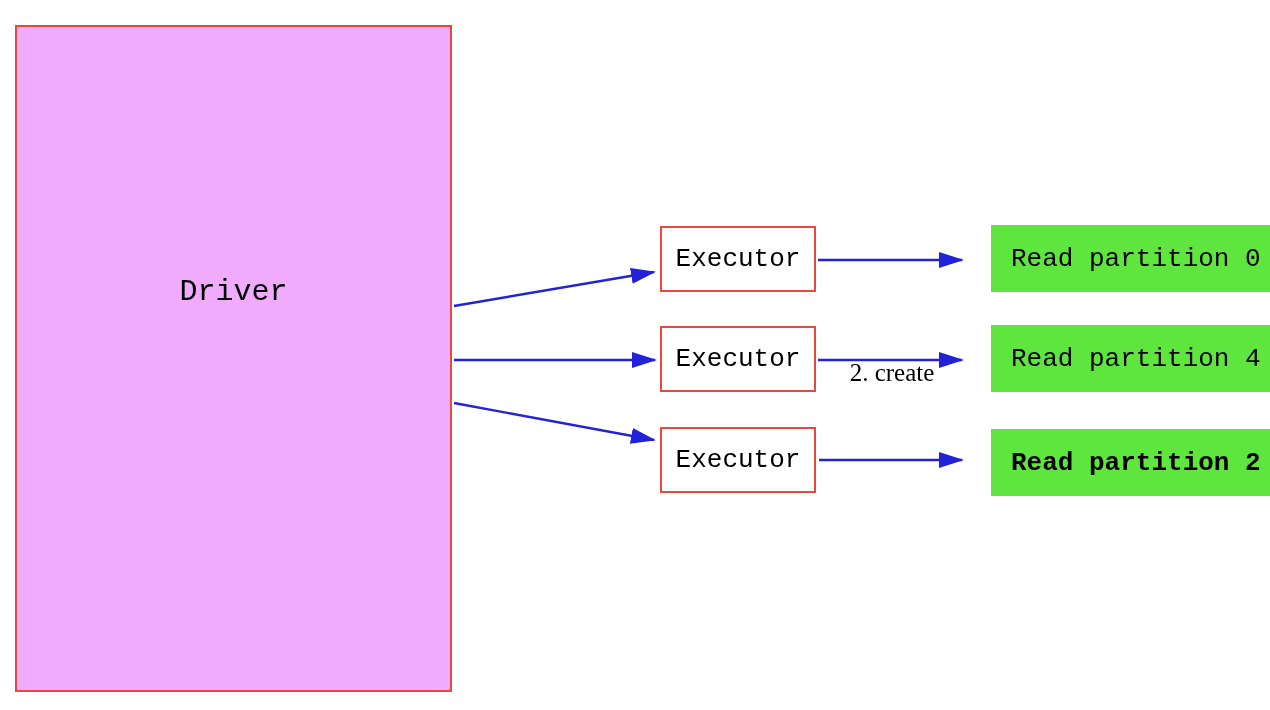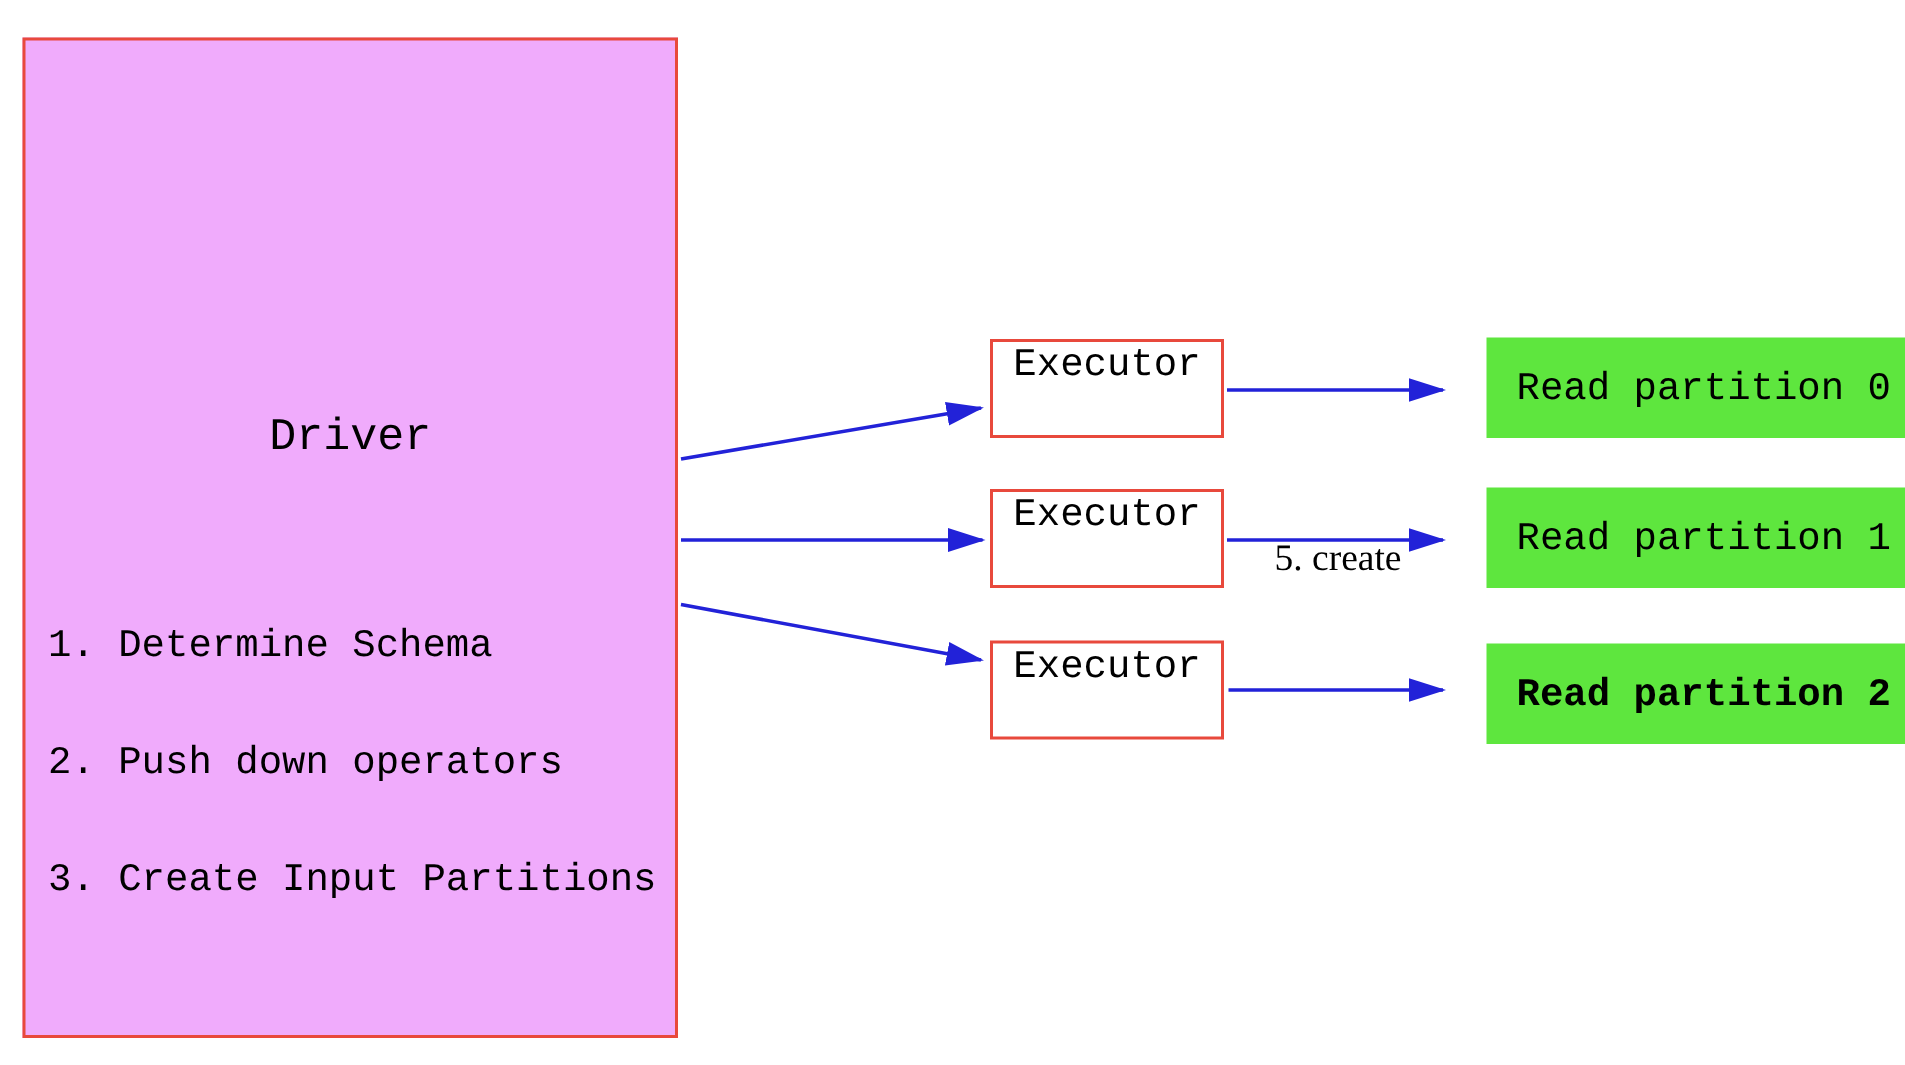--- a/index.html
+++ b/index.html
@@ -41,20 +41,21 @@
     color: #000000;
     white-space: pre;
   }
   .executor-box {
     position: absolute;
     left: 660px;
     width: 152px; height: 62px;
     border: 2px solid #e8493c;
     background: #ffffff;
     display: flex;
+    align-items: center;
     justify-content: center;
     font-size: 26px;
     color: #000000;
     white-space: pre;
   }
   .executor-1 { top: 226px; }
   .executor-2 { top: 326px; }
   .executor-3 { top: 427px; }
   .partition-box {
     position: absolute;
@@ -99,44 +100,39 @@
     <line x1="454" y1="306" x2="654" y2="272" stroke-width="2.4" stroke="#2222d8" marker-end="url(#arrowhead)"></line>
     <line x1="454" y1="360" x2="655" y2="360" stroke-width="2.4" stroke="#2222d8" marker-end="url(#arrowhead)"></line>
     <line x1="454" y1="403" x2="654" y2="440" stroke-width="2.4" stroke="#2222d8" marker-end="url(#arrowhead)"></line>
     <line x1="818" y1="260" x2="962" y2="260" stroke-width="2.4" stroke="#2222d8" marker-end="url(#arrowhead)"></line>
     <line x1="818" y1="360" x2="962" y2="360" stroke-width="2.4" stroke="#2222d8" marker-end="url(#arrowhead)"></line>
     <line x1="819" y1="460" x2="962" y2="460" stroke-width="2.4" stroke="#2222d8" marker-end="url(#arrowhead)"></line>
   </svg>
 
   <div class="driver-box">
     <div class="driver-title">Driver</div>
-    <div class="driver-steps">
-      <div>1. Determine Schema</div>
-      <div>2. Push down operators</div>
-      <div>3. Create Input Partitions</div>
-    </div>
   </div>
 
   <div class="executor-box executor-1">
     <span>Executor</span>
   </div>
   <div class="executor-box executor-2">
     <span>Executor</span>
   </div>
   <div class="executor-box executor-3">
     <span>Executor</span>
   </div>
 
   <div class="partition-box partition-0">
     <span>Read partition 0</span>
   </div>
   <div class="partition-box partition-1">
-    <span>Read partition 1</span>
+    <span>Read partition 4</span>
   </div>
   <div class="partition-box partition-2">
     <span>Read partition 2</span>
   </div>
 
   <div class="edge-label label-create-reader">
-    <div>5. create</div>
+    <div>2. create</div>
   </div>
 
 </div>
 
 </body></html>

